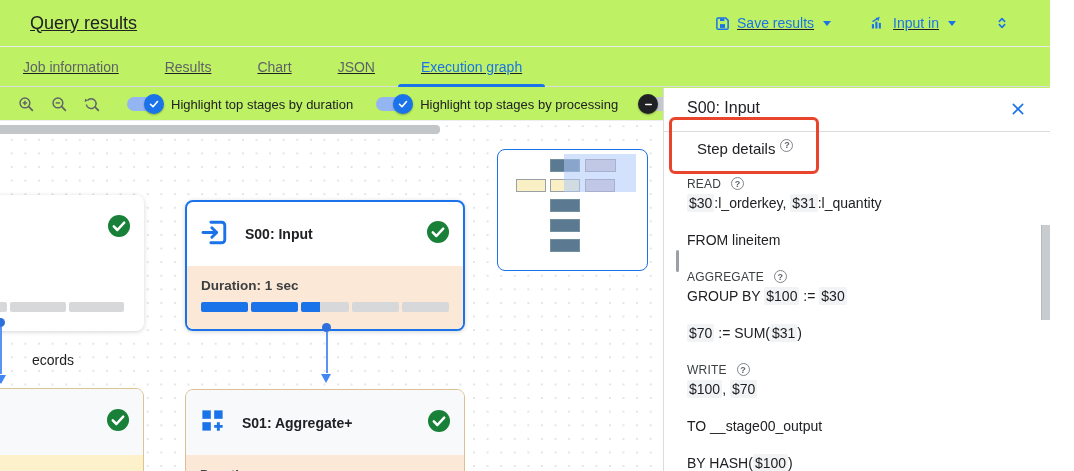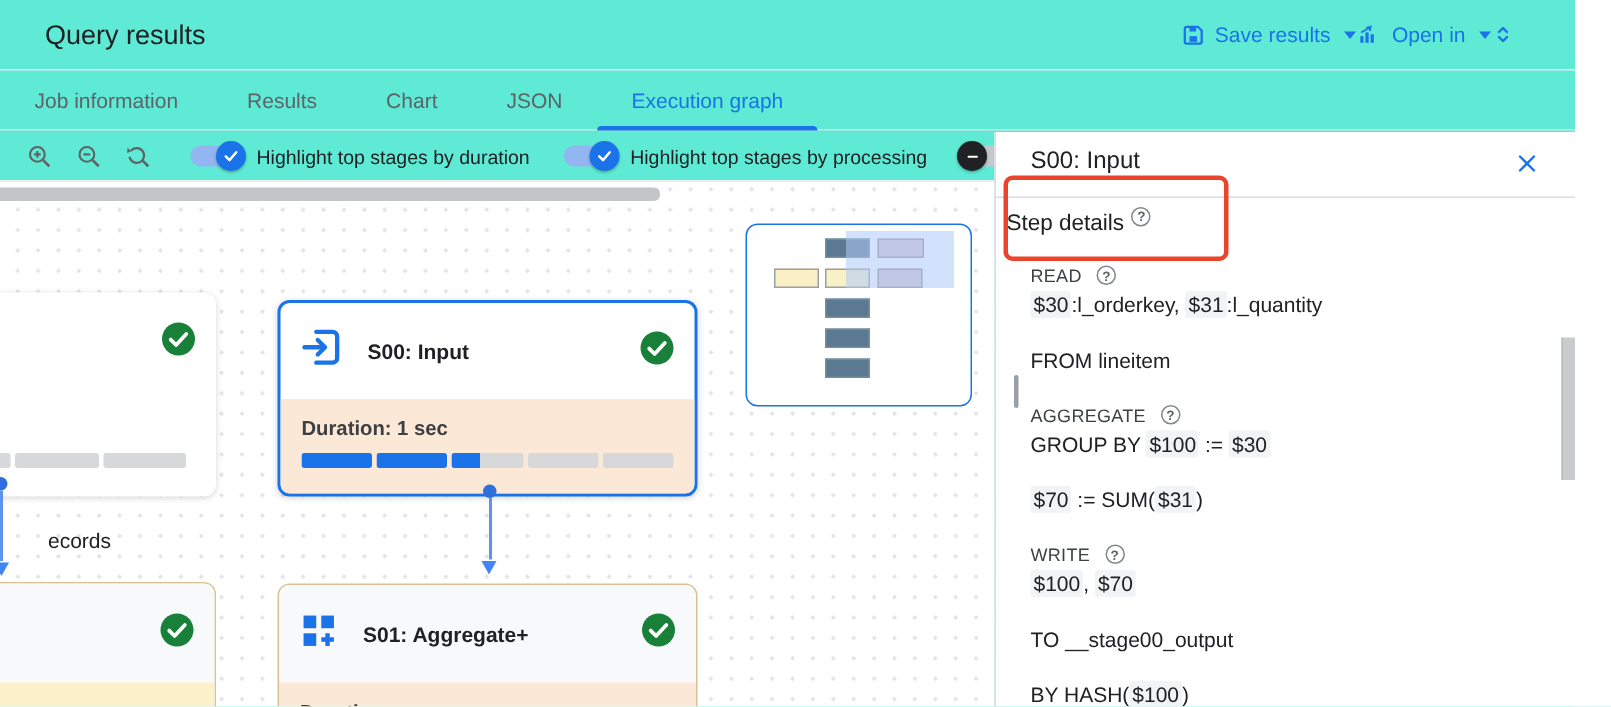--- a/index.html
+++ b/index.html
@@ -1,24 +1,24 @@
 <!DOCTYPE html>
 <html><head>
 <meta charset="utf-8">
 <style>
   * { margin:0; padding:0; box-sizing:border-box; }
   html,body { width:1074px; height:471px; overflow:hidden; background:#fff;
               font-family:"Liberation Sans", sans-serif; color:#202124; }
-  .app { position:relative; width:1050px; height:471px; background:#5eead4; }
+  .app { position:relative; width:1050px; height:471px; background:#bef264;text-decoration:underline; }
 
   
   .header { height:47px; display:flex; align-items:center; justify-content:space-between;
             border-bottom:1px solid #e9ebee; padding:0 40px 0 30px; }
   .page-title { font-size:18px; font-weight:400; color:#202124; }
-  .header-actions { display:flex; align-items:center; }
+  .header-actions { display:flex; align-items:center; gap:38px; }
   .hbtn { display:flex; align-items:center; gap:7px; color:#1a73e8; font-size:14px;
           font-weight:500; cursor:pointer; white-space:nowrap; }
   .caret { width:0; height:0; border-left:4.5px solid transparent; border-right:4.5px solid transparent;
            border-top:5px solid #1a73e8; margin-left:2px; }
   .hicon svg { display:block; }
 
   
   .tabs { height:40px; display:flex; align-items:stretch; border-bottom:1px solid #dadce0; }
   .tab { display:flex; align-items:center; padding:0 23px; font-size:14px; font-weight:500;
          color:#5f6368; cursor:pointer; position:relative; }
@@ -78,21 +78,21 @@
   .mm-cream { background:#faf0c6; border:1px solid #9aa0a6; }
   .mm-viewport { position:absolute; background:rgba(174,203,250,.55); }
 
   
   .panel { width:411px; border-left:1px solid #dadce0; position:relative; background:#fff; overflow:hidden; }
   .panel-title { position:absolute; left:23px; top:11px; font-size:16px; color:#202124; }
   .close-x { position:absolute; right:24px; top:13px; cursor:pointer; }
   .panel-divider { position:absolute; left:0; right:0; top:43px; height:1px; background:#dadce0; }
   .annotation-box { position:absolute; left:5px; top:29px; width:150px; height:57px;
                     border:3px solid #e8452c; border-radius:6px; pointer-events:none; z-index:5; }
-  .section-title { position:absolute; left:7px; top:52px; font-size:15px; color:#202124; }
+  .section-title { position:absolute; left:33px; top:52px; font-size:15px; color:#202124; }
   .help-ic { display:inline-flex; width:13px; height:13px; border:1.2px solid #80868b; border-radius:50%;
              font-size:9px; font-weight:700; color:#5f6368; align-items:center; justify-content:center;
              flex:0 0 13px; cursor:pointer; }
   .sup { position:relative; top:-6px; margin-left:5px; }
   .panel-groups { position:absolute; left:0; right:0; top:86px; padding:0 23px; }
   .pgroup { margin-bottom:17px; }
   .plabel { display:flex; align-items:center; gap:10px; font-size:12px; color:#3c4043;
             letter-spacing:.2px; height:19px; }
   .pline { font-size:14px; color:#202124; line-height:20px; }
   .pline .hl { background:#f1f3f4; padding:1px 2px; border-radius:2px; }
@@ -122,21 +122,21 @@
       </div>
       <div class="hbtn">
         <span class="hicon">
           <svg width="17" height="15" viewBox="0 0 24 24">
               <rect x="3" y="13" width="3.4" height="7" fill="#1a73e8"></rect>
               <rect x="8.5" y="9" width="3.4" height="11" fill="#1a73e8"></rect>
               <rect x="14" y="11" width="3.4" height="9" fill="#1a73e8"></rect>
               <path d="M4 9 L14 3 l-1 4.5 M14 3 l-4.5 1" stroke="#1a73e8" stroke-width="2" fill="none"></path>
             </svg>
         </span>
-        <span>Open in</span>
+        <span>Input in</span>
         <span class="caret"></span>
       </div>
       <div class="hbtn">
         <span class="hicon">
           <svg width="16" height="18" viewBox="0 0 24 24" fill="none" stroke="#1a73e8" stroke-width="2.4" stroke-linecap="round" stroke-linejoin="round">
               <polyline points="8,9.5 12,5.5 16,9.5"></polyline>
               <polyline points="8,14.5 12,18.5 16,14.5"></polyline>
             </svg>
         </span>
       </div>

